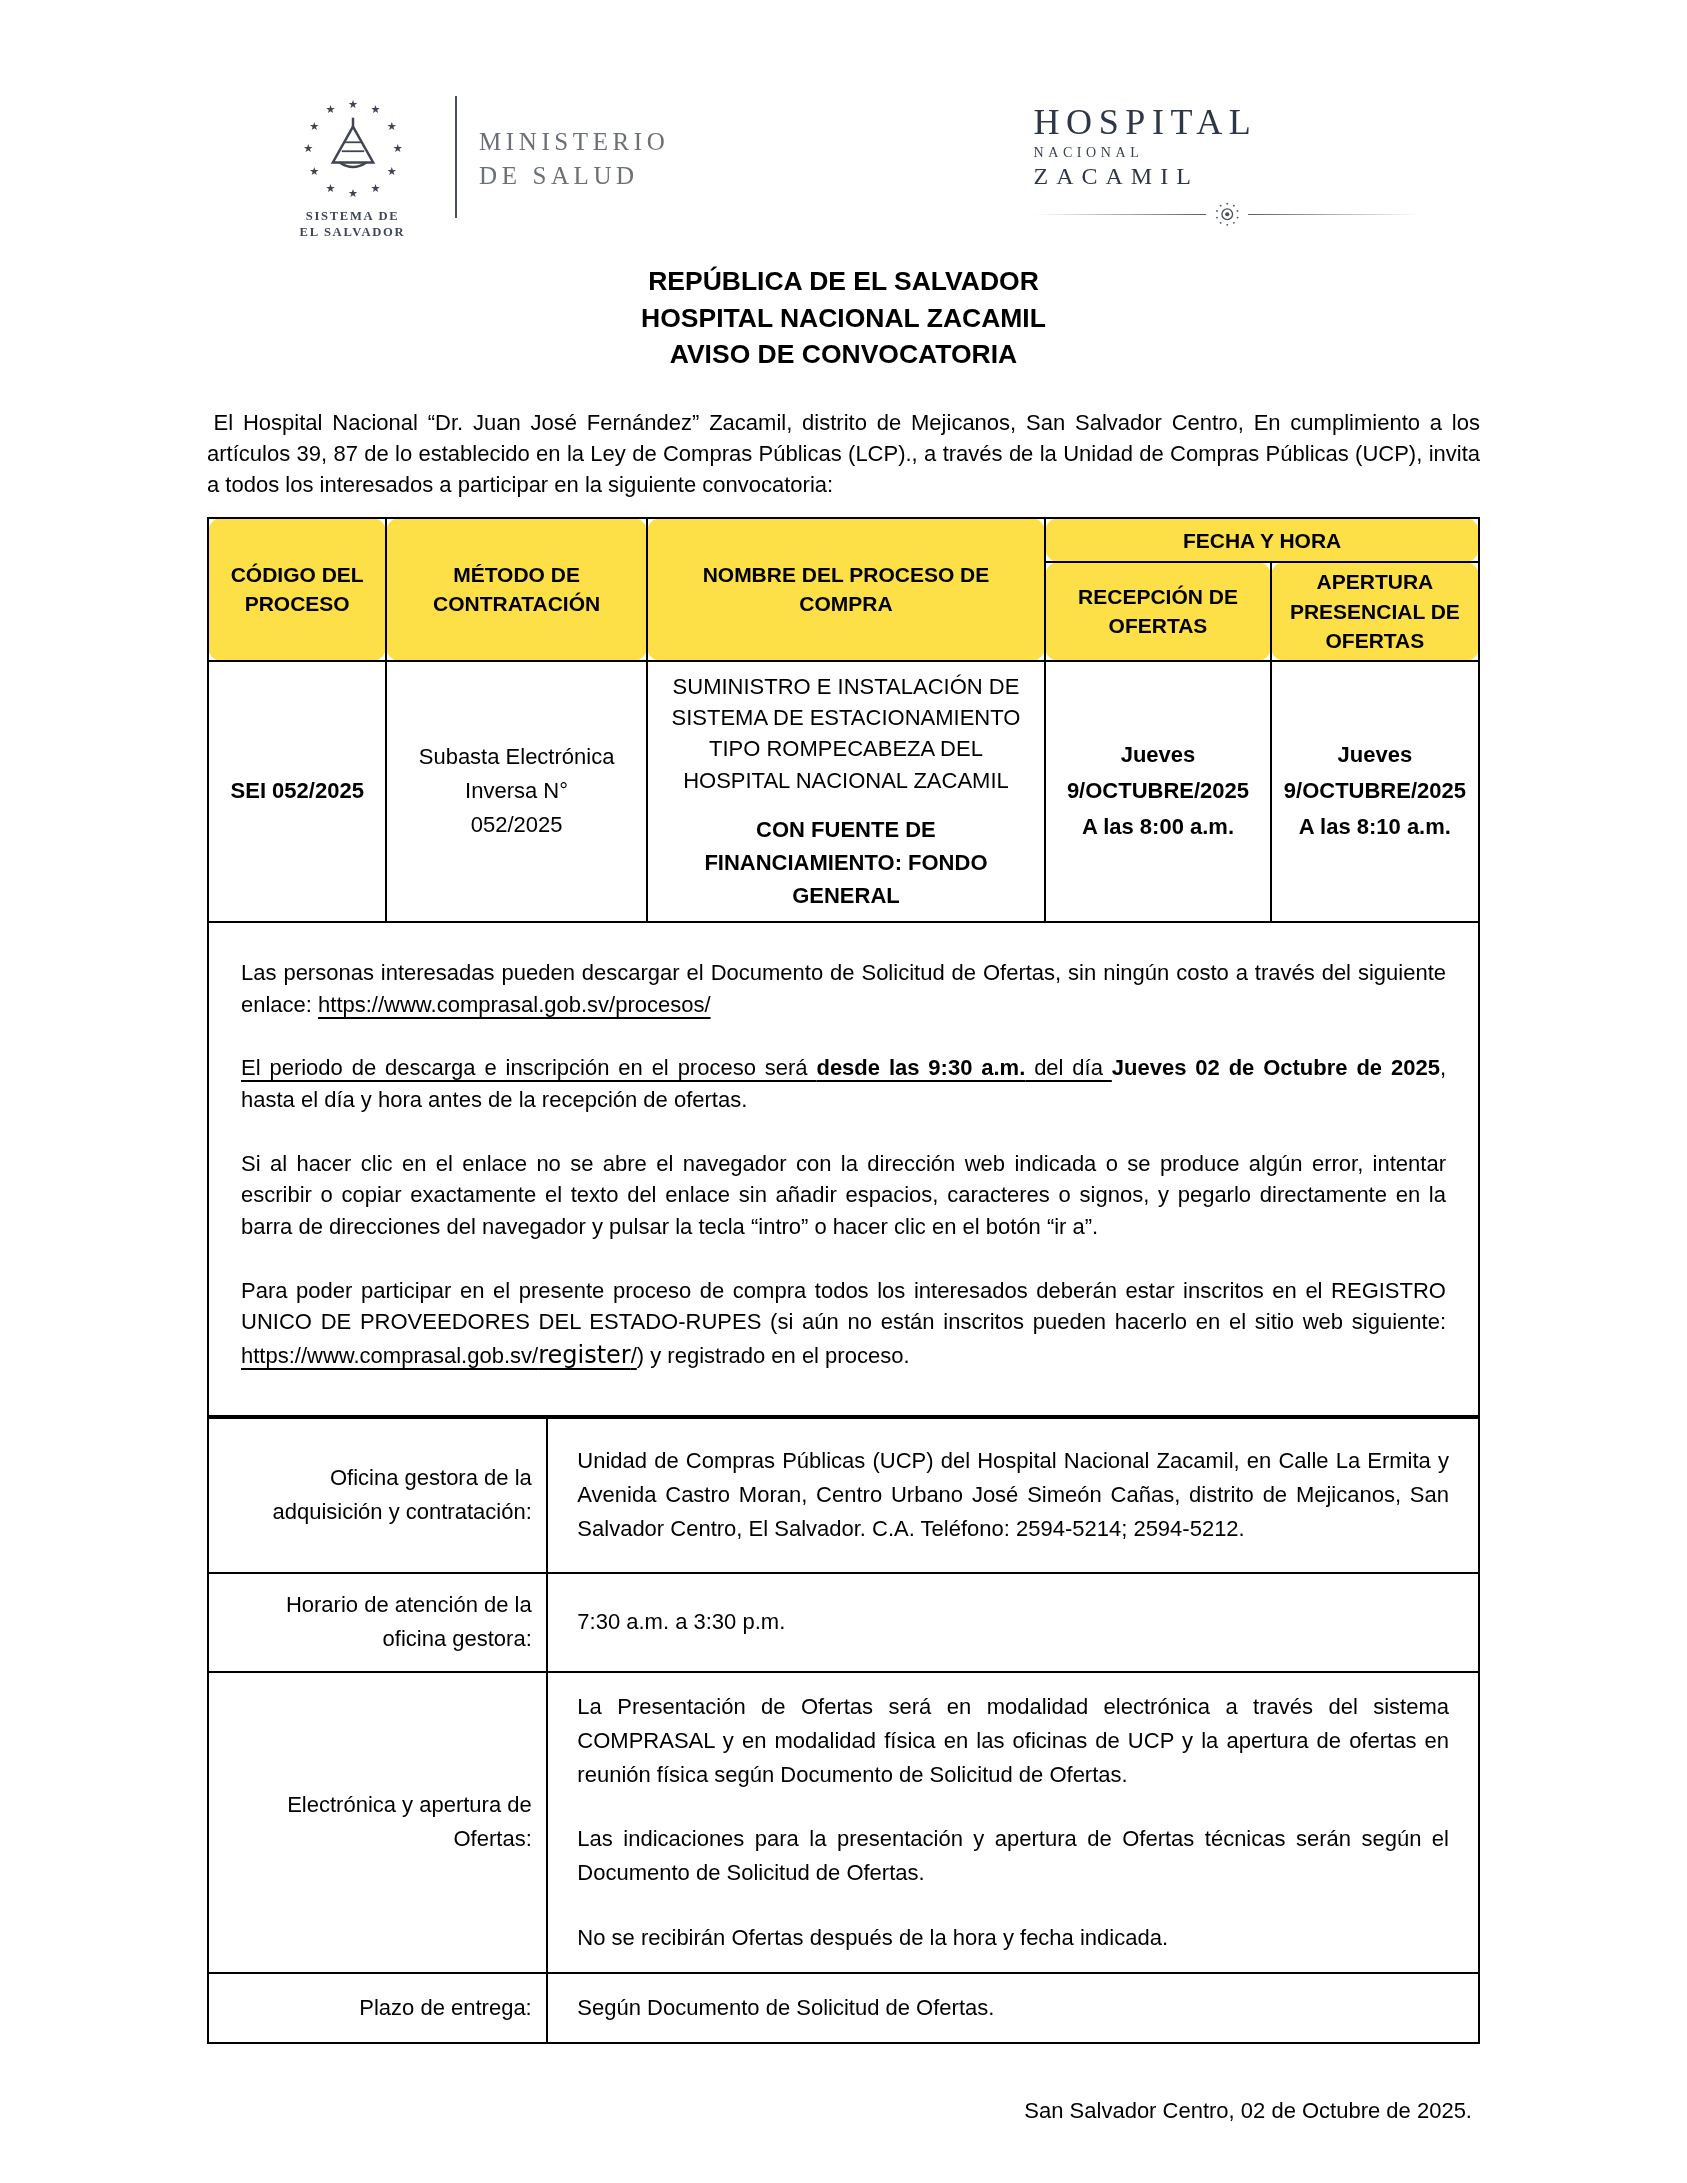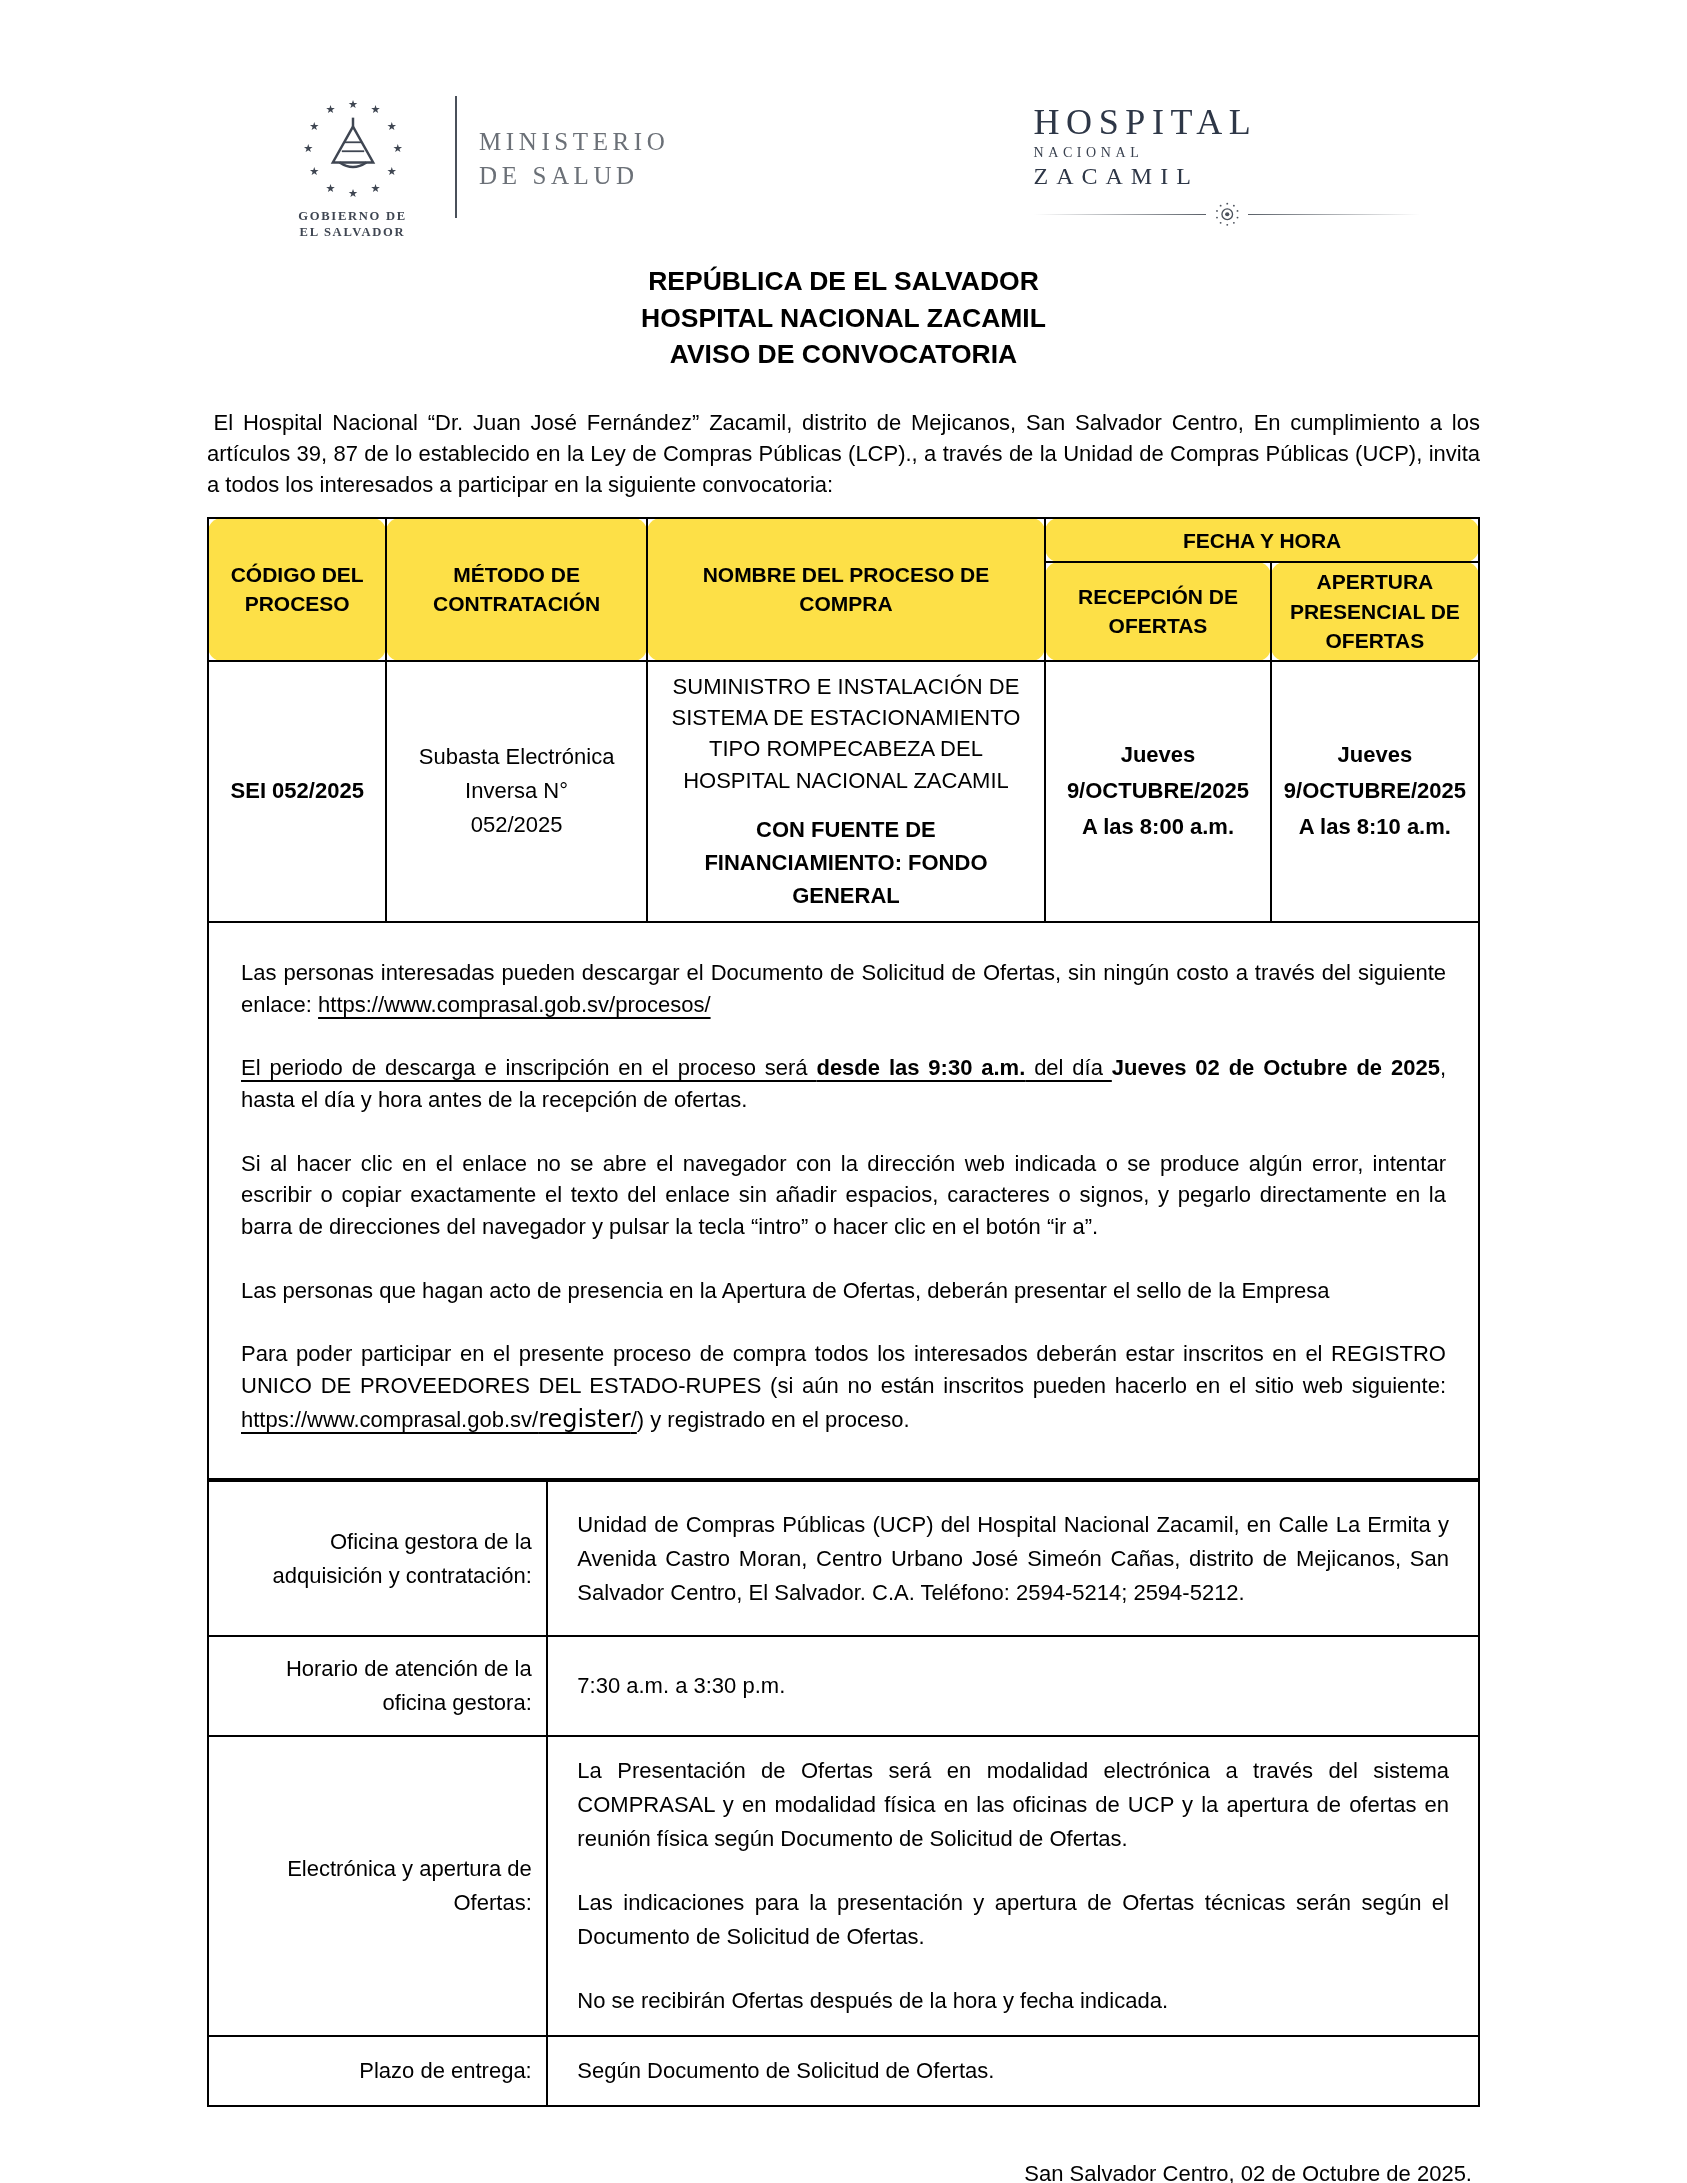--- a/index.html
+++ b/index.html
@@ -105,21 +105,21 @@
                 <path d="M50 30 L50 22"></path>
                 <path d="M38 62 Q50 70 62 62"></path>
               </g>
               <g stroke="#3f4652" stroke-width="1.6">
                 <path d="M42 44 L58 44"></path>
                 <path d="M40 52 L60 52"></path>
               </g>
             </svg>
           </span>
           <div class="gobierno-caption">
-            <div>GOBIERNO DE</div>
+            <div>SISTEMA DE</div>
             <div>EL SALVADOR</div>
           </div>
         </div>
         <div class="v-divider"></div>
         <div class="ministry-text">
           <div>MINISTERIO</div>
           <div>DE SALUD</div>
         </div>
       </div>
 
@@ -205,21 +205,20 @@
       </table>
 
     <div class="notes-box">
       <p>
         <span>Las personas interesadas pueden descargar el Documento de Solicitud de Ofertas, sin ningún costo a través del siguiente enlace: </span><a class="u link" href="#">https://www.comprasal.gob.sv/procesos/</a>
       </p>
       <p>
         <span class="u"><span>El periodo de descarga e inscripción en el proceso será </span><b>desde las 9:30 a.m.</b><span> del día </span></span><b>Jueves 02 de Octubre de 2025</b><span>, hasta el día y hora antes de la recepción de ofertas.</span>
       </p>
       <p>Si al hacer clic en el enlace no se abre el navegador con la dirección web indicada o se produce algún error, intentar escribir o copiar exactamente el texto del enlace sin añadir espacios, caracteres o signos, y pegarlo directamente en la barra de direcciones del navegador y pulsar la tecla “intro” o hacer clic en el botón “ir a”.</p>
-      <p>Las personas que hagan acto de presencia en la Apertura de Ofertas, deberán presentar el sello de la Empresa</p>
       <p>
         <span>Para poder participar en el presente proceso de compra todos los interesados deberán estar inscritos en el REGISTRO UNICO DE PROVEEDORES DEL ESTADO-RUPES (si aún no están inscritos pueden hacerlo en el sitio web siguiente: </span><a class="u link" href="#"><span>https://www.comprasal.gob.sv/</span><span class="register-font">register</span><span>/</span></a><span>) y registrado en el proceso.</span>
       </p>
     </div>
 
     <table class="details-table">
       <tbody>
           <tr class="row-oficina">
         <td class="label-cell">Oficina gestora de la adquisición y contratación:</td>
         <td class="value-cell">Unidad de Compras Públicas (UCP) del Hospital Nacional Zacamil, en Calle La Ermita y Avenida Castro Moran, Centro Urbano José Simeón Cañas, distrito de Mejicanos, San Salvador Centro, El Salvador. C.A. Teléfono:  2594-5214; 2594-5212.</td>

